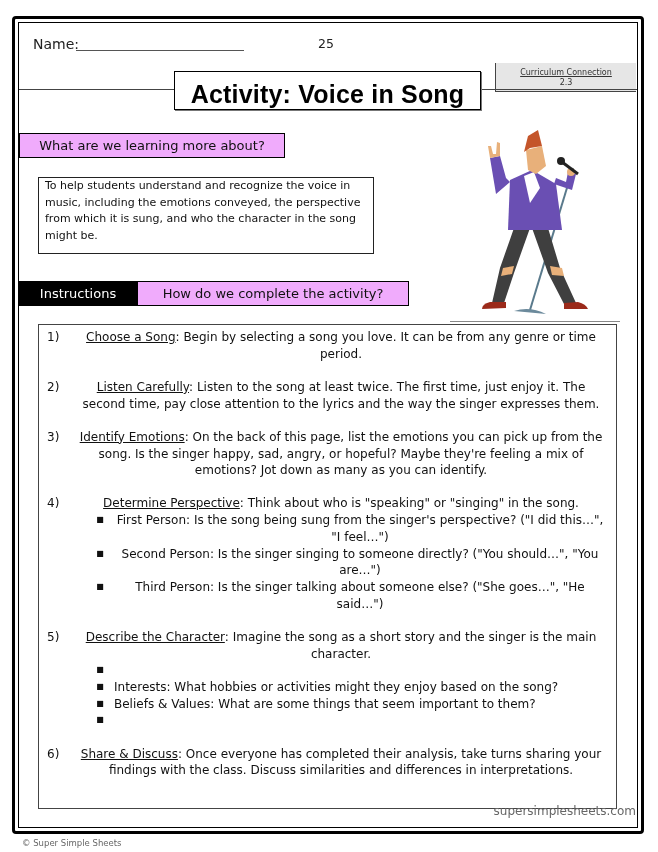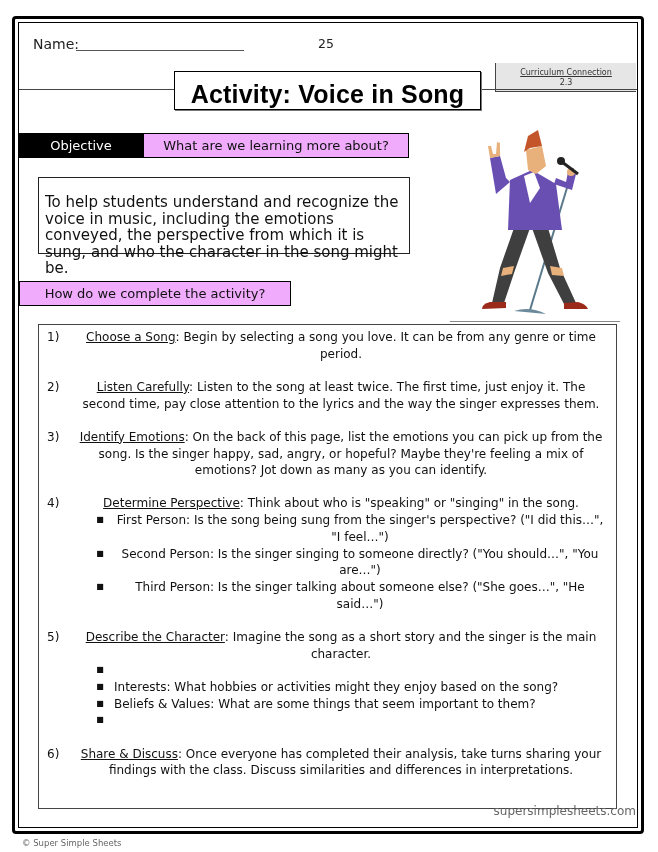--- a/index.html
+++ b/index.html
@@ -58,22 +58,22 @@
     background: #f0abfc; border: 1px solid #000; font-size: 13px; color: #111;
     display: flex; align-items: center; justify-content: center;
   }
   .sec-objective { top: 133px; }
   .sec-objective .sec-question { width: 266px; }
   .sec-instructions { top: 281px; }
   .sec-instructions .sec-label { width: 118px; }
   .sec-instructions .sec-question { width: 272px; }
 
   .objective-box {
-    position: absolute; left: 38px; top: 177px; width: 372px; height: 77px;
-    border: 1px solid #222; padding: 16px 6px; font-size: 15px; line-height: 16.5px; color: #111;
+    position: absolute; left: 38px; top: 177px; width: 336px; height: 77px;
+    border: 1px solid #222; padding: 0 6px; font-size: 11px; line-height: 16.5px; color: #111;
   }
 
   .singer {
     position: absolute; left: 470px; top: 128px; width: 130px; height: 190px;
   }
   .img-rule {
     position: absolute; left: 450px; top: 321px; width: 170px; border-top: 1px solid #888;
   }
 
   .instr-box {
@@ -109,21 +109,20 @@
   <div class="cc-title">Curriculum Connection</div>
   <div>2.3</div>
 </div>
 
 <div class="title-rule"></div>
 <div class="title-box">
   <span class="title-text">Activity: Voice in Song</span>
 </div>
 
 <div class="sec-bar sec-objective">
-  <div class="sec-label">Objective</div>
   <div class="sec-question">What are we learning more about?</div>
 </div>
 
 <div class="objective-box">
   <span>To help students understand and recognize the voice in music, including the emotions conveyed, the perspective from which it is sung, and who the character in the song might be.</span>
 </div>
 
 <svg class="singer" viewBox="0 0 130 190">
 
   <line x1="103" y1="40" x2="60" y2="182" stroke="#5a7a8c" stroke-width="2"></line>
@@ -147,20 +146,21 @@
   <circle cx="101" cy="44" r="4" fill="#e8b07a"></circle>
   <line x1="92" y1="34" x2="108" y2="46" stroke="#222" stroke-width="3"></line>
   <circle cx="91" cy="33" r="4" fill="#222"></circle>
 
   <path d="M56 22 L72 18 L76 38 L66 46 L58 42 Z" fill="#e8b07a"></path>
   <path d="M54 24 L58 8 L68 2 L72 18 L60 20 Z" fill="#c4552a"></path>
 </svg>
 <div class="img-rule"></div>
 
 <div class="sec-bar sec-instructions">
+  <div class="sec-label">Instructions</div>
   <div class="sec-question">How do we complete the activity?</div>
 </div>
 
 <div class="instr-box" id="instr-box">
     <div class="step">
       <span class="num">1)</span>
       <div class="body">
         <div><span class="step-title">Choose a Song</span><span>: Begin by selecting a song you love. It can be from any genre or time period.</span></div>
       </div>
     </div>

